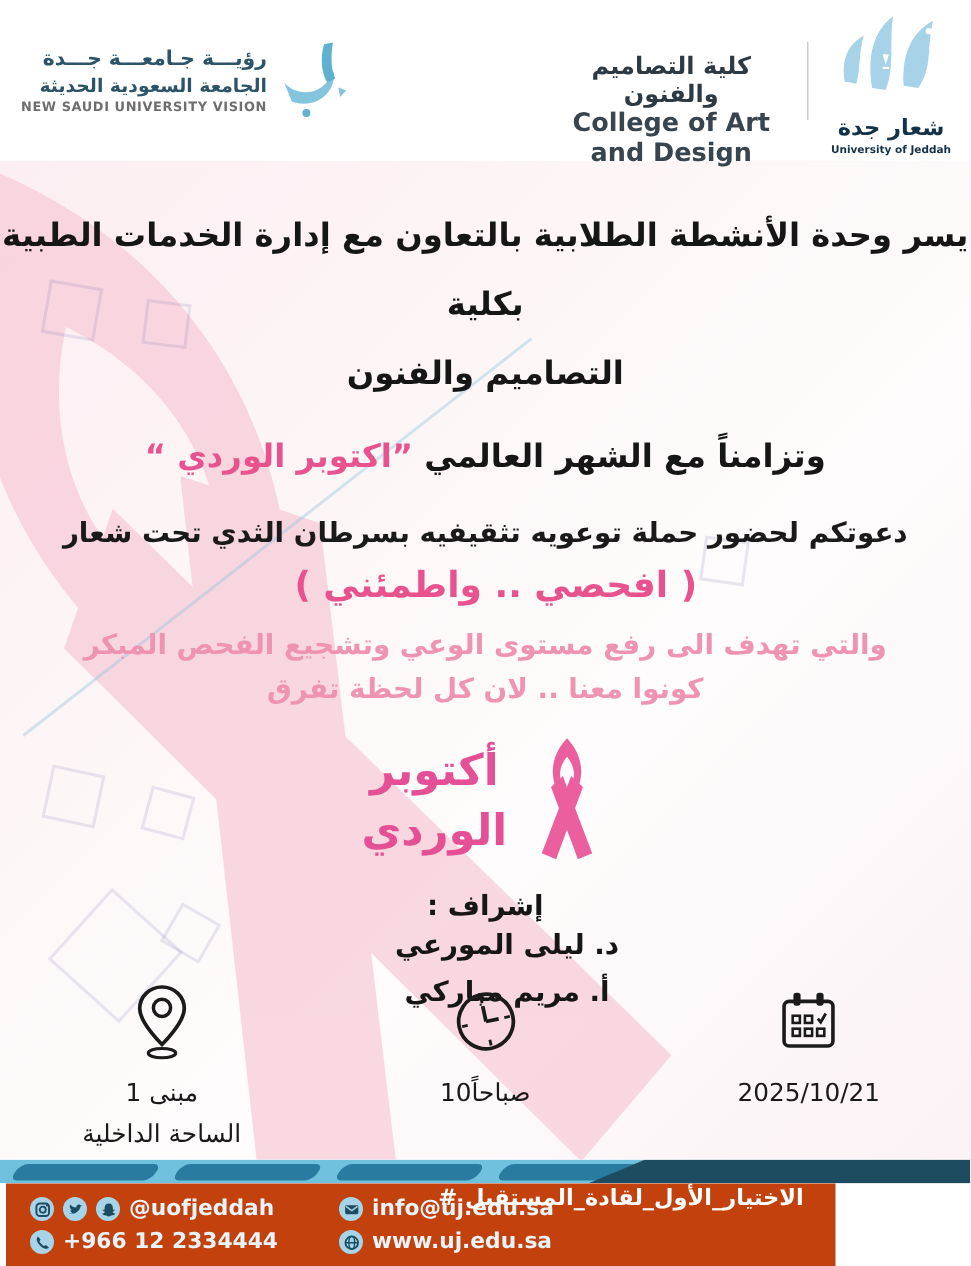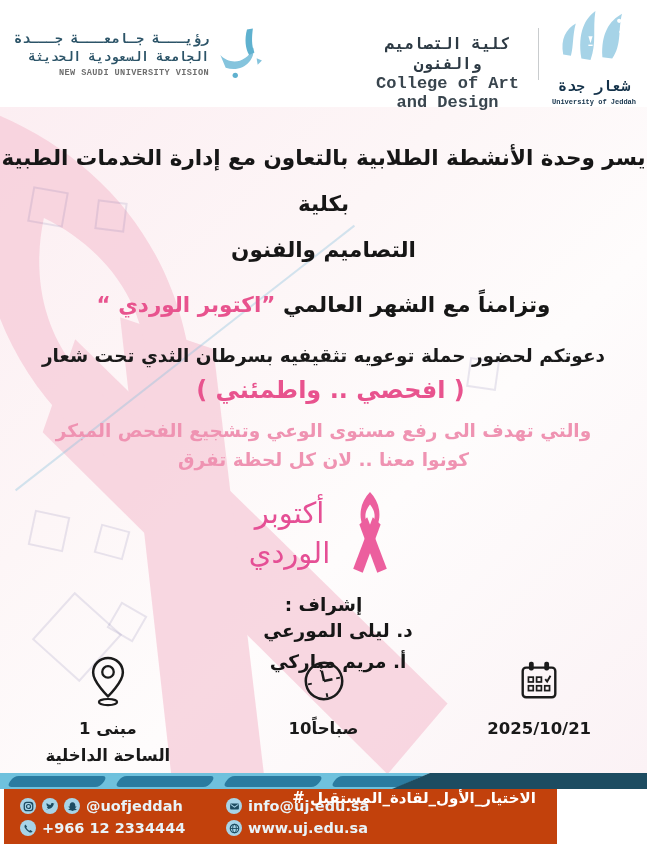--- a/index.html
+++ b/index.html
@@ -1,21 +1,21 @@
 <!DOCTYPE html>
 <html lang="ar"><head>
 <meta charset="utf-8">
 <style>
   * { margin:0; padding:0; box-sizing:border-box; }
   html,body { background:#e9e9e9; }
   body { font-family:"DejaVu Sans", sans-serif; }
   .poster { position:relative; width:647px; height:844px; margin:0 auto; background:#fff; overflow:hidden; }
 
   
-  .header { position:absolute; top:0; left:0; width:647px; height:107px; background:#ffffff; z-index:5;font-family:Liberation Mono, monospace; }
+  .header { position:absolute; top:0; left:0; width:647px; height:107px; background:#ffffff; z-index:5; }
   .vision-logo { position:absolute; left:14px; top:26px; display:flex; align-items:center; gap:6px; }
   .vision-text { text-align:right; direction:rtl; }
   .vision-l1 { font-size:13.5px; font-weight:700; color:#2c5468; letter-spacing:.5px; }
   .vision-l2 { font-size:12.5px; font-weight:700; color:#2c5468; margin-top:2px; }
   .vision-l3 { font-size:8.6px; font-weight:700; color:#6e6e6e; letter-spacing:.4px; margin-top:3px; direction:ltr; }
   .college { position:absolute; left:365px; top:34px; width:165px; text-align:center; }
   .college-ar { font-size:16px; font-weight:700; color:#2d3a44; direction:rtl; }
   .college-en { font-size:17px; font-weight:700; color:#39454e; margin-top:0; }
   .header-divider { position:absolute; left:538px; top:28px; width:1px; height:52px; background:#c9ccce; }
   .uoj-logo { position:absolute; left:548px; top:8px; width:92px; text-align:center; }
@@ -33,30 +33,30 @@
   .content { position:relative; z-index:2; text-align:center; direction:rtl; padding-top:28px; }
   .intro { font-size:21.5px; font-weight:700; color:#161616; line-height:46px; }
   .month-line { margin-top:12px; font-size:21.5px; font-weight:700; line-height:40px; }
   .month-prefix { color:#161616; }
   .month-highlight { color:#e8538e; }
   .invite { margin-top:20px; font-size:18.5px; font-weight:700; color:#1a1a1a; }
   .slogan { margin-top:10px; font-size:24px; font-weight:700; color:#e8538e;padding-left:14px; }
   .goals { margin-top:12px; font-size:18.5px; font-weight:700; color:#ef93b2; line-height:29px; }
   .logo-block { margin-top:16px; display:flex; justify-content:center; align-items:center; gap:12px; }
   .logo-words { text-align:center; }
-  .logo-word { font-size:29px; font-weight:400; color:#e54f95; line-height:40px; }
+  .logo-word { font-size:29px; font-weight:700; color:#e54f95; line-height:40px; }
   .supervision { margin-top:18px; }
   .supervision-title { font-size:18.5px; font-weight:700; color:#161616; }
   .supervision-name { font-size:18.5px; font-weight:700; color:#161616; line-height:31px;padding-left:29px; }
   .supervision-name:first-of-type { margin-top:4px; }
 
   .info-row { position:absolute; left:0; bottom:4px; width:647px; display:flex; direction:rtl; z-index:2; }
   .info-col { flex:1; text-align:center; }
   .info-icon { height:52px; display:flex; align-items:center; justify-content:center; }
-  .info-label { font-size:16.5px; font-weight:700; color:#191919; line-height:27px; margin-top:8px; }
+  .info-label { font-size:16.5px; font-weight:400; color:#191919; line-height:27px; margin-top:8px; }
 
   
   .footer { position:absolute; left:0; top:773px; width:647px; height:71px; z-index:6; }
   .footer-band { position:absolute; top:0; left:0; width:430px; height:16px; background:#6fc1dd;
     clip-path:polygon(0 0,100% 0,91.5% 100%,0 100%); }
   .band-seg { position:absolute; top:2.5px; height:11px; width:94px; background:#2a7ba0;
     border-radius:5px; transform:skewX(-35deg); }
   .footer-wedge { position:absolute; top:0; left:392px; width:255px; height:16px; background:#1d4c61;
     clip-path:polygon(38px 0,100% 0,100% 100%,0 100%); }
   .footer-bar { position:absolute; top:16px; left:4px; width:553px; height:55px; background:#c2410c; }

